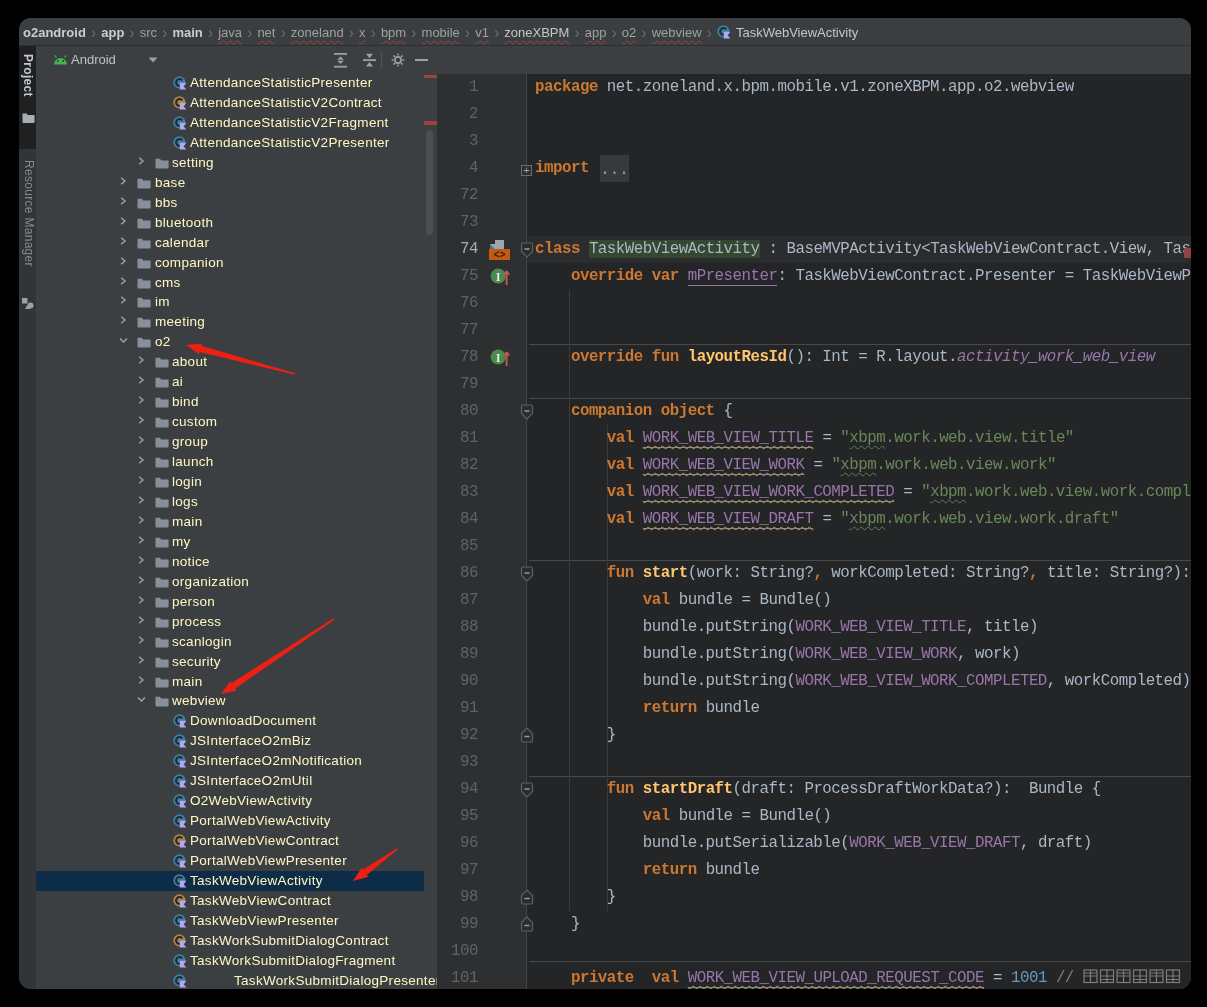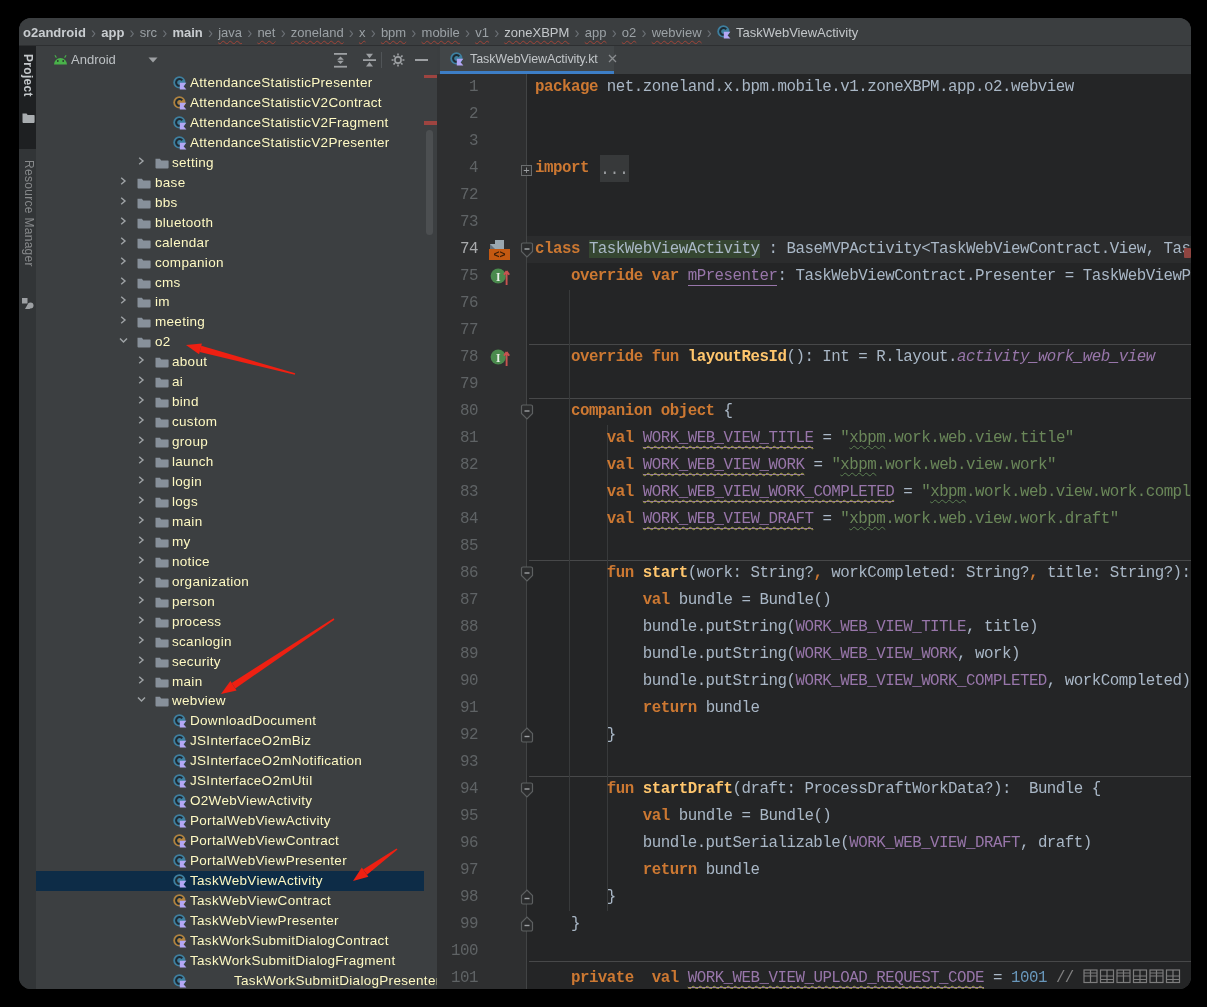--- a/index.html
+++ b/index.html
@@ -550,30 +550,20 @@
           <span style="position:absolute;left:154px;top:2px;margin-left:44px;">TaskWorkSubmitDialogPresenter</span>
         </div>
     </div>
 
     <div class="abs" style="left:390px;top:84px;width:7px;height:105px;background:#595d5f;border-radius:4px;opacity:.55;"></div>
   </div>
 
   <div class="abs" style="left:405px;top:57px;width:14px;height:3px;background:#9e4440;"></div>
   <div class="abs" style="left:405px;top:103px;width:14px;height:3.5px;background:#9e4440;"></div>
 
-  <div class="tabbar">
-    <div class="tab"><svg width="14" height="14" viewBox="0 0 14 14" style="margin-right:6px;">
-          <circle cx="6.4" cy="6.4" r="6.1" fill="#3e7f9f"></circle>
-          <path d="M9.2 4.3 A3.4 3.4 0 1 0 9.2 8.5" stroke="#1e2b33" stroke-width="2.1" fill="none"></path>
-          <path d="M6.8 6.8 h6.6 l-2.9 3.4 2.9 3.4 h-6.6 z" fill="#b4a7f5"></path>
-        </svg>TaskWebViewActivity.kt<svg style="margin-left:10px;" width="9" height="9" viewBox="0 0 9 9">
-          <path d="M1 1 L8 8 M8 1 L1 8" stroke="#8a8d90" stroke-width="1.3"></path>
-        </svg></div>
-    <div class="tabline"></div>
-  </div>
 
   <div class="editor" id="editor">
     <div class="gutter"></div>
     <div class="gutline"></div>
     <div class="lnums">
         <div>1</div>
         <div>2</div>
         <div>3</div>
         <div>4</div>
         <div>72</div>

